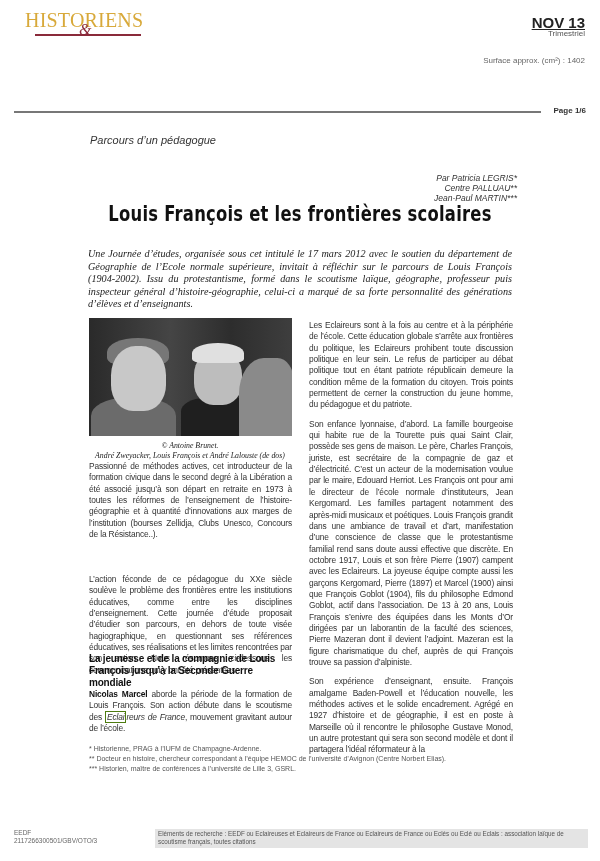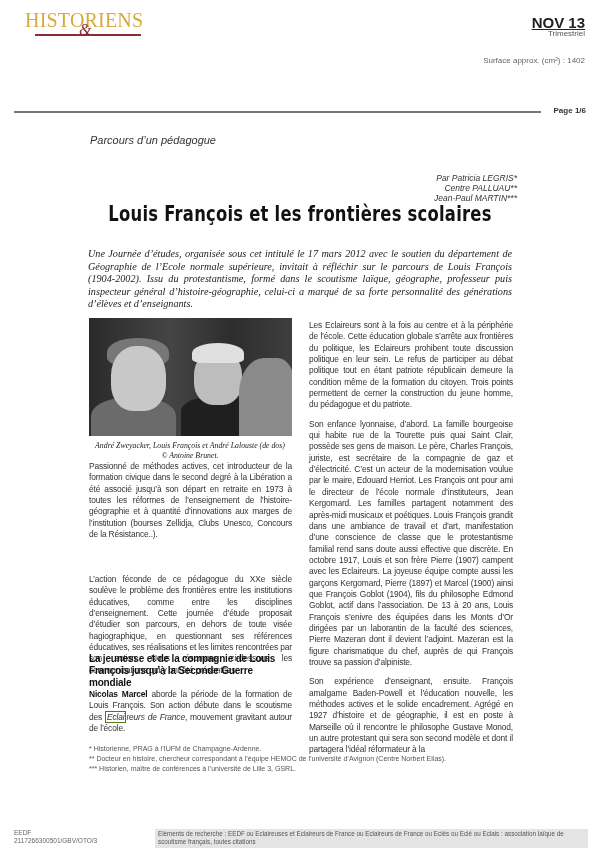--- a/index.html
+++ b/index.html
@@ -84,22 +84,22 @@
   <div class="bg"></div>
   <div class="b1"></div>
   <div class="p1h"></div>
   <div class="p1"></div>
   <div class="b2"></div>
   <div class="p2"></div>
   <div class="p2h"></div>
   <div class="p3"></div>
 </div>
 <div class="caption">
+  <div>© Antoine Brunet.</div>
   <div>André Zweyacker, Louis François et André Lalouste (de dos)</div>
-  <div>© Antoine Brunet.</div>
 </div>
 
 <div class="col col1a">
   <p>Passionné de méthodes actives, cet introducteur de la formation civique dans le second degré à la Libération a été associé jusqu’à son départ en retraite en 1973 à toutes les réformes de l’enseignement de l’histoire-géographie et à quantité d’innovations aux marges de l’institution (bourses Zellidja, Clubs Unesco, Concours de la Résistance..).</p>
 </div>
 <div class="col col1b">
   <p>L’action féconde de ce pédagogue du XXe siècle soulève le problème des frontières entre les institutions éducatives, comme entre les disciplines d’enseignement. Cette journée d’étude proposait d’étudier son parcours, en dehors de toute visée hagiographique, en questionnant ses références éducatives, ses réalisations et les limites rencontrées par son action. Nous résumons ci-dessous les communications qui y ont été présentées.</p>
 </div>
 
 <div class="subhead">La jeunesse et de la compagnie de Louis François jusqu’à la Seconde Guerre mondiale</div>

